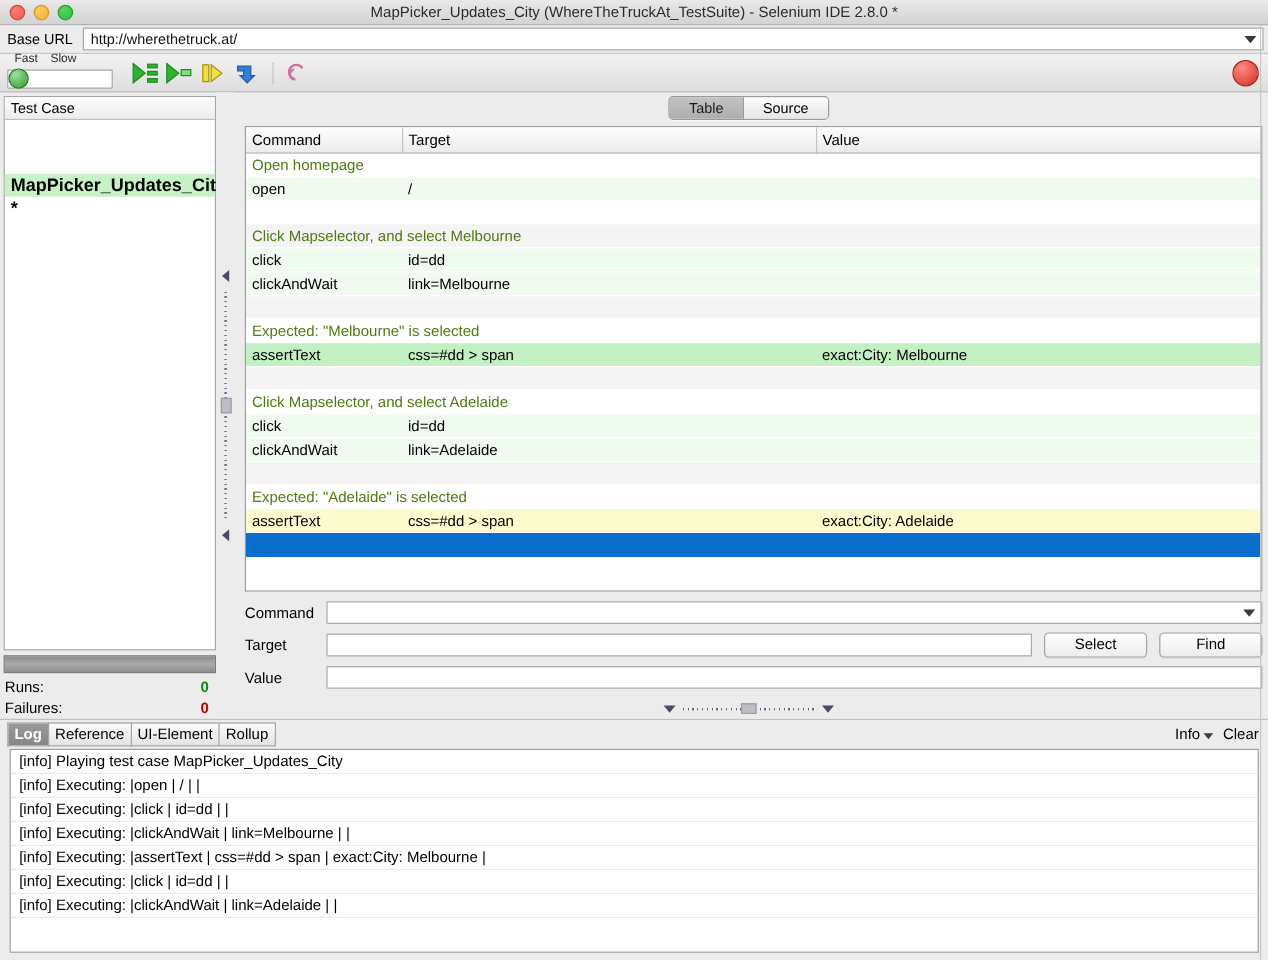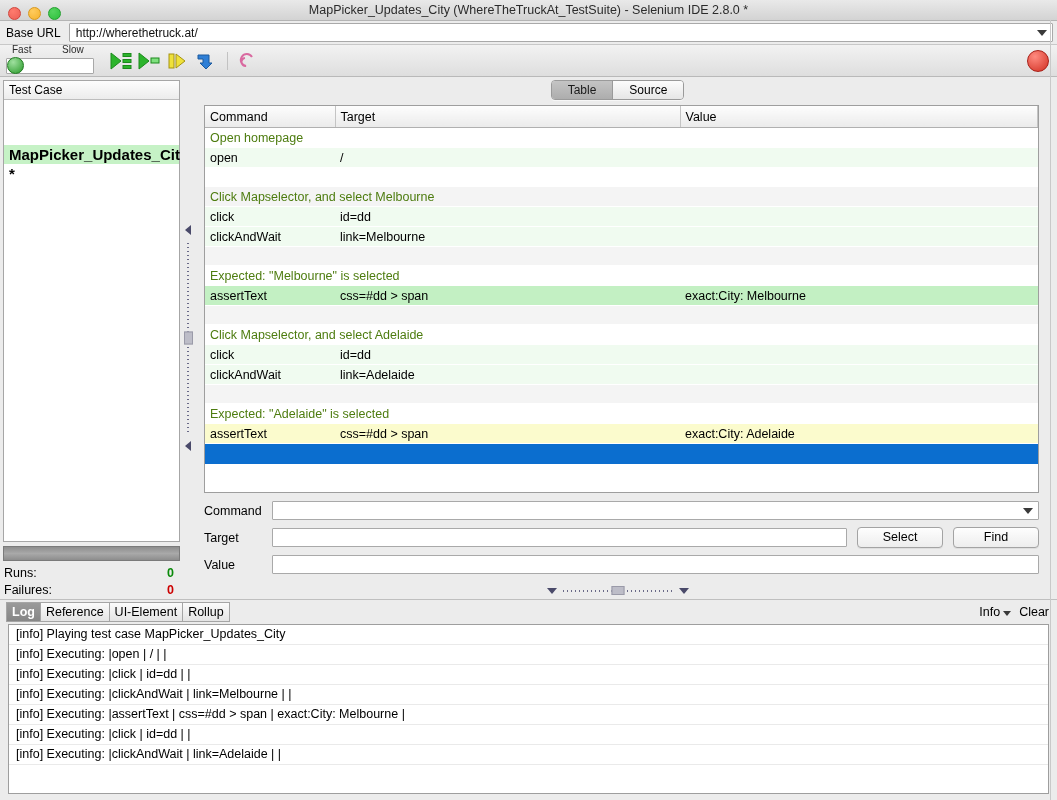--- a/index.html
+++ b/index.html
@@ -17,21 +17,21 @@
     width: 1057px; height: 800px;
     display: flex; flex-direction: column;
     background: #ececec;
   }
 
   
   .titlebar {
     height: 20px; flex: 0 0 20px;
     background: linear-gradient(to bottom, #e9e9e9, #d3d3d3);
     border-bottom: 1px solid #b4b4b4;
-    display: flex; align-items: flex-end;
+    display: flex; align-items: center;
     position: relative;
   }
   .traffic { display: flex; gap: 7px; padding-left: 8px; }
   .light { width: 11px; height: 11px; border-radius: 50%; }
   .light.red    { background: radial-gradient(circle at 35% 30%, #ff7b6e, #ec5f56); border: 1px solid #d1453c; }
   .light.amber  { background: radial-gradient(circle at 35% 30%, #ffcb5d, #f5b22c); border: 1px solid #d9981c; }
   .light.green  { background: radial-gradient(circle at 35% 30%, #55d45f, #2dc03c); border: 1px solid #22a02e; }
   .win-title {
     position: absolute; left: 0; right: 0; text-align: center;
     font-size: 12.5px; color: #2b2b2b; line-height: 20px;
@@ -82,21 +82,21 @@
   .speed .knob {
     position: absolute; left: 1px; top: 2px;
     width: 15px; height: 15px; border-radius: 50%;
     background: radial-gradient(circle at 35% 28%, #9fe09f, #2a9a2a);
     border: 1px solid #1d7a1d;
   }
   .speed .cap {
     position: absolute; top: -11px; font-size: 10px; color: #2b2b2b;
   }
   .speed .cap.fast { left: 6px; }
-  .speed .cap.slow { left: 56px; }
+  .speed .cap.slow { left: 36px; }
 
   .tbtn {
     width: 26px; height: 26px;
     display: flex; align-items: center; justify-content: center;
     background: transparent; border: none;
     margin-right: 2px;
   }
   .tsep {
     width: 1px; height: 18px; background: #c2c2c2; margin: 0 7px;
   }
@@ -172,21 +172,21 @@
   }
   .vsplit .knob {
     width: 7px; height: 11px; background: #bdbdc8; border: 1px solid #9a9aa8;
     position: absolute; top: 50%; transform: translateY(-50%);
   }
 
   
   .rightcol {
     flex: 1 1 auto; min-width: 0;
     display: flex; flex-direction: column;
-    padding-right: 18px;
+    padding-right: 5px;
   }
 
   .tabstrip {
     height: 22px; flex: 0 0 22px;
     display: flex; align-items: center; justify-content: center;
     margin-top: 2px;
   }
   .seg {
     display: flex;
     border: 1px solid #9a9a9a; border-radius: 4px; overflow: hidden;

